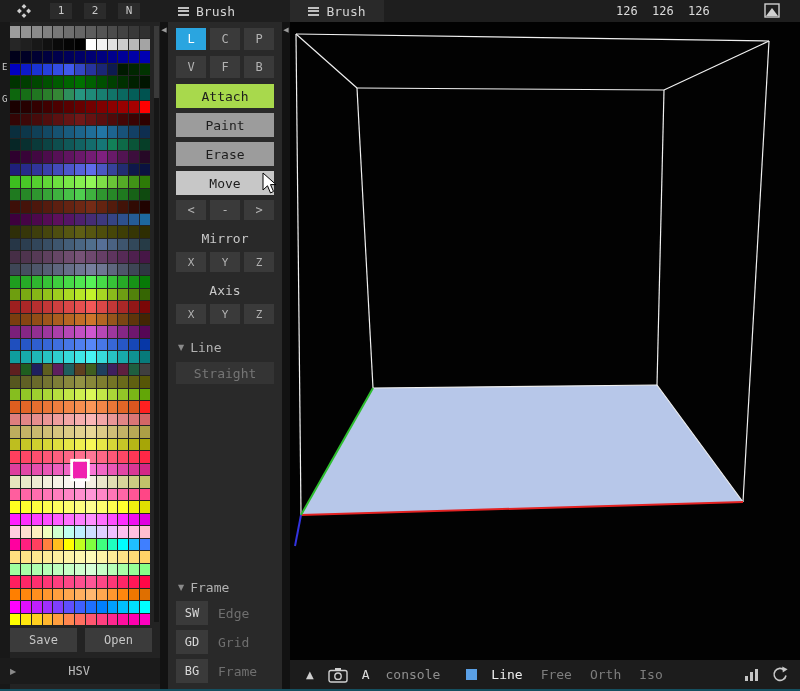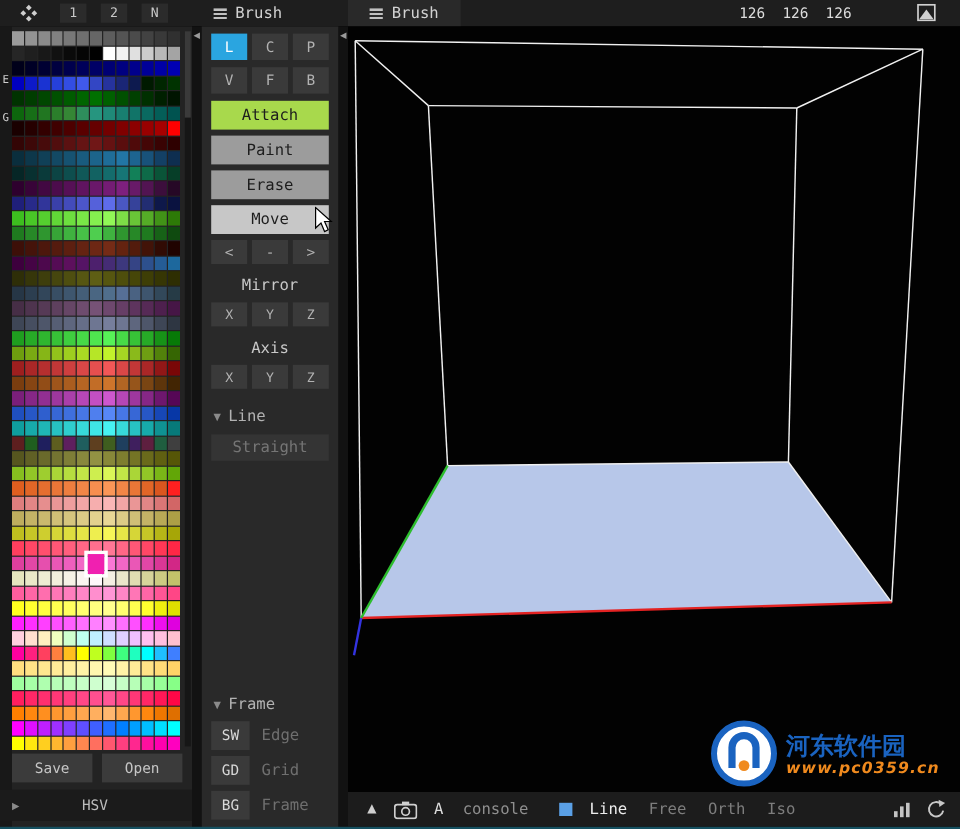--- a/index.html
+++ b/index.html
@@ -900,25 +900,14 @@
       </svg>
     </span>
   </div>
 
   <div class="bottom-edge"></div>
 
   <svg class="cursor" width="16" height="22" viewBox="0 0 16 22">
     <polygon points="1,1 1,18 5.5,13.8 8.5,21 11.5,19.4 8.5,12.6 14,12.6" fill="#fff" stroke="#000" stroke-width="1"></polygon>
   </svg>
 
-  <div class="watermark">
-    <svg width="56" height="56" viewBox="0 0 56 56">
-      <circle id="wm-ring" cx="28" cy="28" r="25" fill="#ffffff" stroke-width="5" stroke="#1a63c0"></circle>
-      <path id="wm-arch" d="M18 40 L18 23 A10 10 0 0 1 38 23 L38 40" fill="none" stroke-width="6" stroke="#1a63c0"></path>
-      <circle id="wm-dot" cx="28" cy="38" r="4.5" fill="#f08a1e"></circle>
-    </svg>
-    <div class="wm-text">
-      <div class="wm-title" id="wm-title" style="color: rgb(26, 99, 192);">河东软件园</div>
-      <div class="wm-url" id="wm-url" style="color: rgb(240, 138, 30);">www.pc0359.cn</div>
-    </div>
-  </div>
 
 </div>
 
 </body></html>

